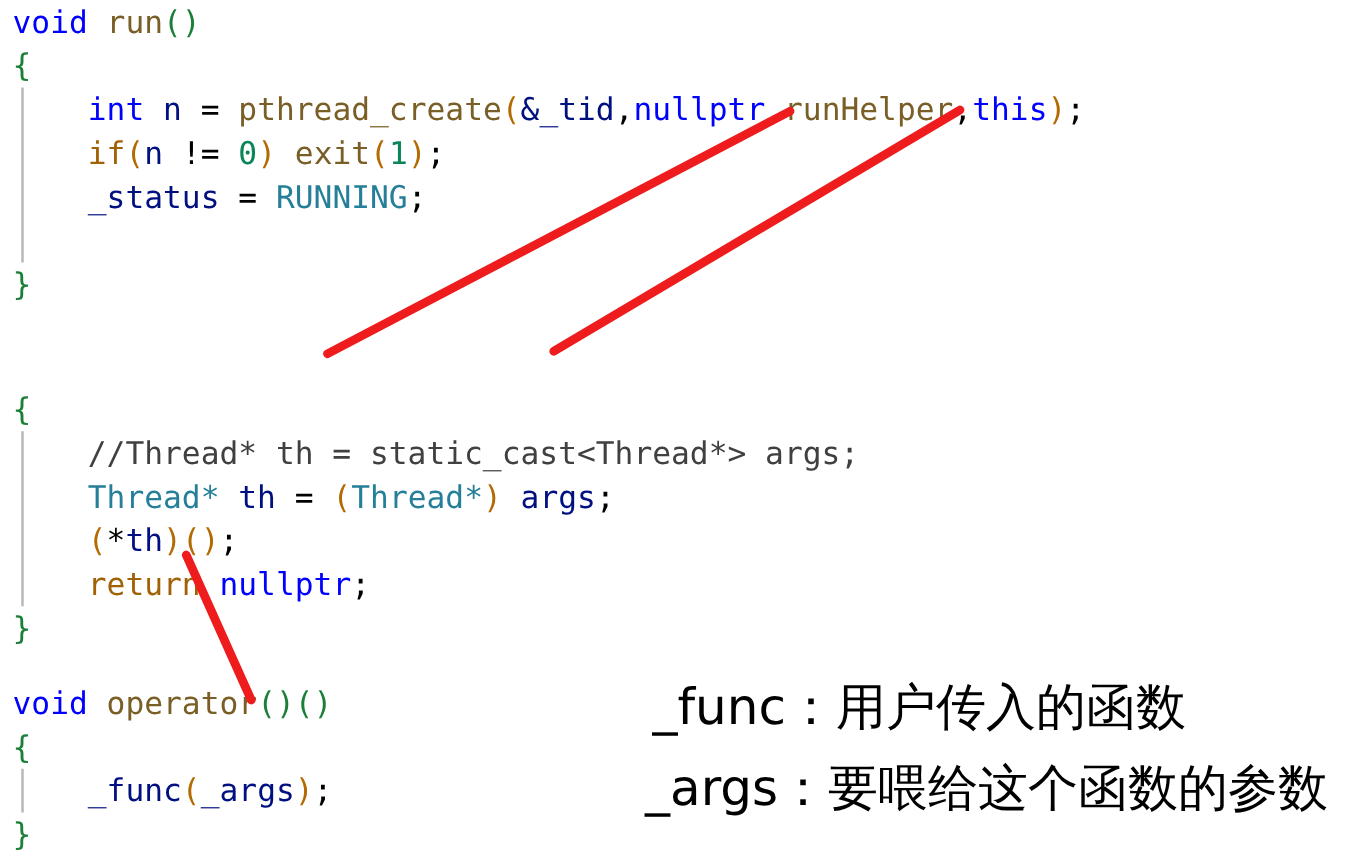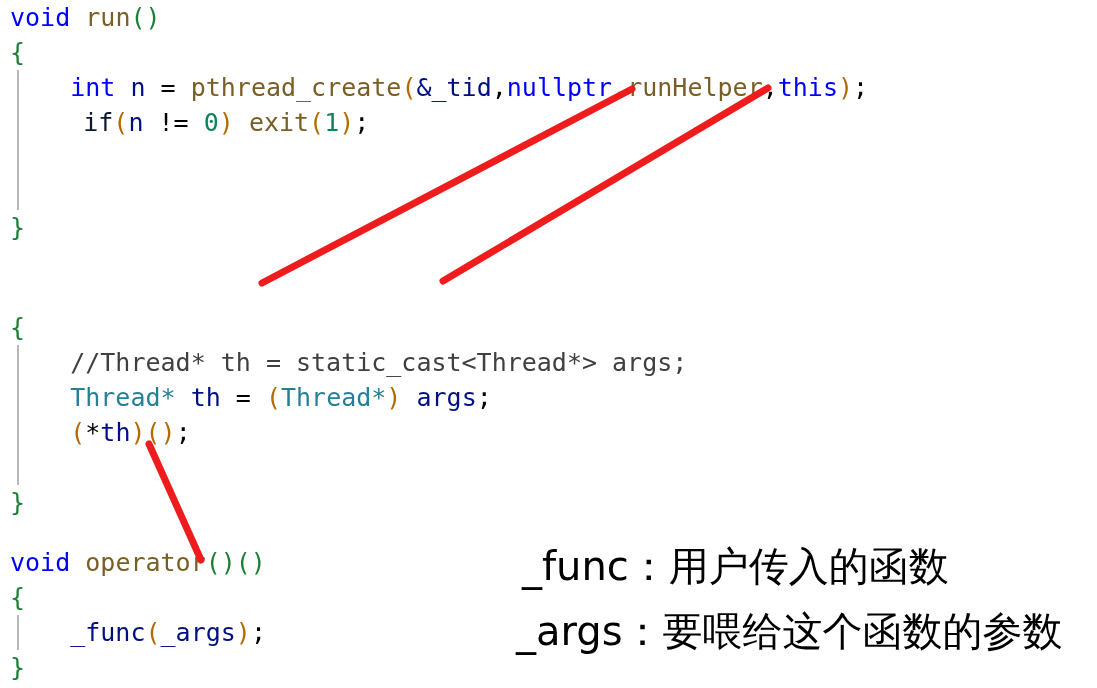--- a/index.html
+++ b/index.html
@@ -31,21 +31,21 @@
     height: 35px;
     line-height: 35px;
     font-size: 25px;
     white-space: pre;
     font-family: "DejaVu Sans Mono", "Liberation Mono", monospace;
     letter-spacing: 0px;
   }
 
   
   .t-kw      { color: #0000ff; }            
-  .t-kw2     { color: #0f172a; margin-left: 13px; }            
+  .t-kw2     { color: #a16207; }            
   .t-fn      { color: #795e26; }            
   .t-paren   { color: #b36a00; }            
   .t-paren-g { color: #1a7f37; }            
   .t-var     { color: #001080; }            
   .t-num     { color: #098658; }            
   .t-type    { color: #267f99; }            
   .t-const   { color: #0000ff; }            
   .t-cmt     { color: #404040; }            
   .t-plain   { color: #000000; }
 
@@ -85,34 +85,36 @@
   <div class="code-area">
 
     <div class="code-line" style="top:0px"><span class="t-kw">void</span><span class="t-plain"> </span><span class="t-fn">run</span><span class="t-paren-g">()</span></div>
 
     <div class="code-line" style="top:35px"><span class="t-paren-g">{</span></div>
 
     <div class="code-line" style="top:70px"><span>    </span><span class="t-kw">int</span><span> </span><span class="t-var">n</span><span> </span><span class="t-plain">=</span><span> </span><span class="t-fn">pthread_create</span><span class="t-paren">(</span><span class="t-var">&amp;_tid</span><span class="t-plain">,</span><span class="t-const">nullptr</span><span class="t-plain">,</span><span class="t-fn">runHelper</span><span class="t-plain">,</span><span class="t-const">this</span><span class="t-paren">)</span><span class="t-plain">;</span></div>
 
     <div class="code-line" style="top:105px"><span>    </span><span class="t-kw2">if</span><span class="t-paren">(</span><span class="t-var">n</span><span> </span><span class="t-plain">!=</span><span> </span><span class="t-num">0</span><span class="t-paren">)</span><span> </span><span class="t-fn">exit</span><span class="t-paren">(</span><span class="t-num">1</span><span class="t-paren">)</span><span class="t-plain">;</span></div>
 
+    <div class="code-line" style="top:140px"><span>    </span><span class="t-var">_status</span><span> </span><span class="t-plain">=</span><span> </span><span class="t-type">RUNNING</span><span class="t-plain">;</span></div>
 
     <div class="code-line" style="top:210px"><span class="t-paren-g">}</span></div>
 
     <div class="indent-guide" style="left:17px; top:70px; height:140px;"></div>
 
 
     <div class="code-line" style="top:310px"><span class="t-paren-g">{</span></div>
 
     <div class="code-line" style="top:345px"><span>    </span><span class="t-cmt">//Thread* th = static_cast&lt;Thread*&gt; args;</span></div>
 
     <div class="code-line" style="top:380px"><span>    </span><span class="t-type">Thread*</span><span> </span><span class="t-var">th</span><span> </span><span class="t-plain">=</span><span> </span><span class="t-paren">(</span><span class="t-type">Thread*</span><span class="t-paren">)</span><span> </span><span class="t-var">args</span><span class="t-plain">;</span></div>
 
     <div class="code-line" style="top:415px"><span>    </span><span class="t-paren">(</span><span class="t-plain">*</span><span class="t-var">th</span><span class="t-paren">)</span><span class="t-paren">()</span><span class="t-plain">;</span></div>
 
+    <div class="code-line" style="top:450px"><span>    </span><span class="t-kw2">return</span><span> </span><span class="t-const">nullptr</span><span class="t-plain">;</span></div>
 
     <div class="code-line" style="top:485px"><span class="t-paren-g">}</span></div>
 
     <div class="indent-guide" style="left:17px; top:345px; height:140px;"></div>
 
     <div class="code-line" style="top:545px"><span class="t-kw">void</span><span> </span><span class="t-fn">operator</span><span class="t-paren-g">()()</span></div>
 
     <div class="code-line" style="top:580px"><span class="t-paren-g">{</span></div>
 
     <div class="code-line" style="top:615px"><span>    </span><span class="t-var">_func</span><span class="t-paren">(</span><span class="t-var">_args</span><span class="t-paren">)</span><span class="t-plain">;</span></div>

